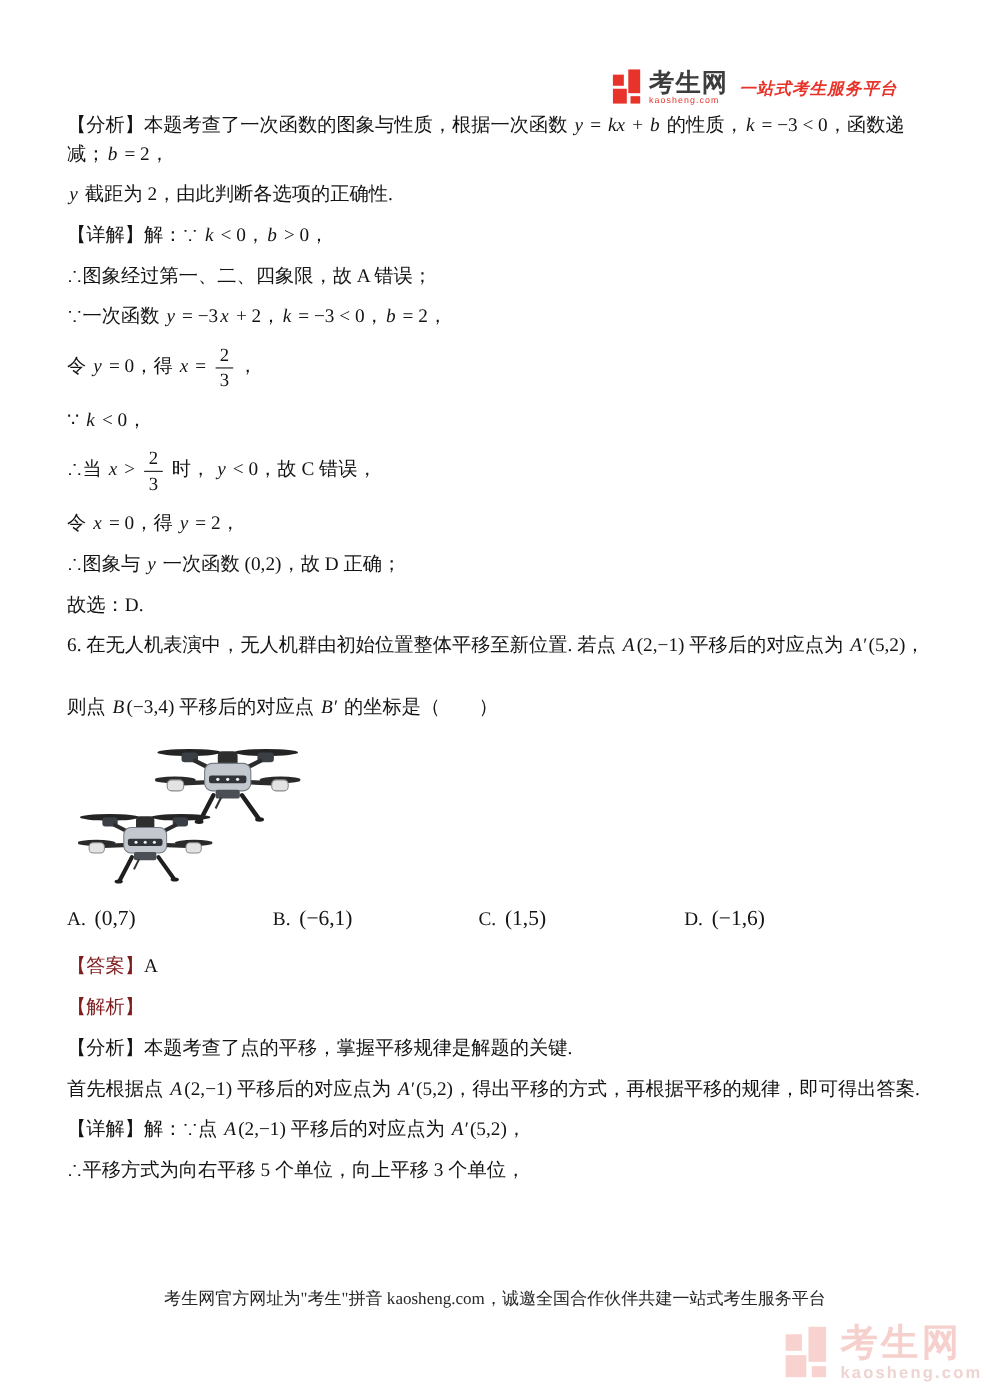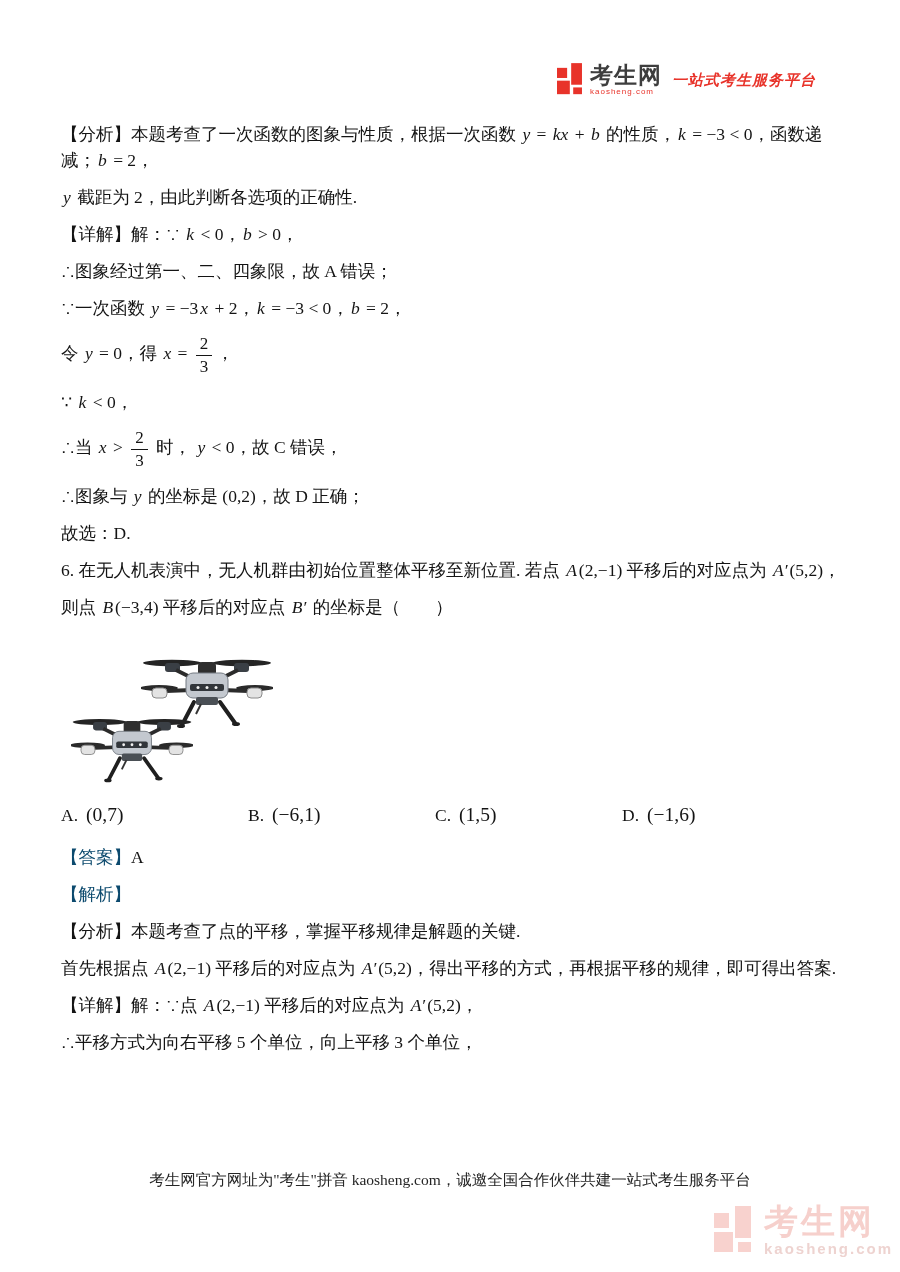--- a/index.html
+++ b/index.html
@@ -27,27 +27,27 @@
   .brand-domain {
     font-family:"Liberation Sans","DejaVu Sans",sans-serif;
     font-size:8px; color:#e8332a; letter-spacing:1px; margin-top:1px;
   }
   .brand-slogan {
     font-size:15px; font-weight:bold; font-style:italic;
     color:#e8332a; margin-left:10px; letter-spacing:1px;
   }
 
   
-  .content { position:absolute; left:61px; top:121px; width:786px; }
+  .content { position:absolute; left:61px; top:100px; width:786px; }
   .line { font-size:17.5px; line-height:26px; margin-bottom:11px; }
   #lines-before .line:nth-child(12) { margin-bottom:30px; }
   #lines-before .line:nth-child(13) { margin-bottom:16px; }
   #lines-before .line:nth-child(14) { margin-bottom:4px; }
   .run-m { font-style:italic; padding:0 2px; }
-  .run-b { color:#0c4a6e; }
+  .run-b { color:#7f1d1d; }
   .frac {
     display:inline-block; text-align:center; vertical-align:middle;
     line-height:1.15; margin:2px 4px; font-size:17px;
   }
   .frac .num { display:block; border-bottom:1.3px solid #141414; padding:0 4px 1px; }
   .frac .den { display:block; padding-top:1px; }
 
   
   .drone-figure { position:relative; height:142px; margin:0 0 12px 0; }
   .drone-1 { position:absolute; left:80px; top:0; }
@@ -107,21 +107,22 @@
 
     <div id="lines-before">
         <div class="line"><span class="run-t">【分析】本题考查了一次函数的图象与性质，根据一次函数 </span><span class="run-m">y</span><span class="run-r"> = </span><span class="run-m">kx</span><span class="run-r"> + </span><span class="run-m">b</span><span class="run-t"> 的性质，</span><span class="run-m">k</span><span class="run-r"> = −3 &lt; 0</span><span class="run-t">，函数递减；</span><span class="run-m">b</span><span class="run-r"> = 2</span><span class="run-t">，</span></div>
         <div class="line"><span class="run-m">y</span><span class="run-t"> 截距为 2，由此判断各选项的正确性.</span></div>
         <div class="line"><span class="run-t">【详解】解：∵ </span><span class="run-m">k</span><span class="run-r"> &lt; 0</span><span class="run-t">，</span><span class="run-m">b</span><span class="run-r"> &gt; 0</span><span class="run-t">，</span></div>
         <div class="line"><span class="run-t">∴图象经过第一、二、四象限，故 A 错误；</span></div>
         <div class="line"><span class="run-t">∵一次函数 </span><span class="run-m">y</span><span class="run-r"> = −3</span><span class="run-m">x</span><span class="run-r"> + 2</span><span class="run-t">，</span><span class="run-m">k</span><span class="run-r"> = −3 &lt; 0</span><span class="run-t">，</span><span class="run-m">b</span><span class="run-r"> = 2</span><span class="run-t">，</span></div>
         <div class="line"><span class="run-t">令 </span><span class="run-m">y</span><span class="run-r"> = 0</span><span class="run-t">，得 </span><span class="run-m">x</span><span class="run-r"> = </span><span class="frac"><span class="num">2</span><span class="den">3</span></span><span class="run-t">，</span></div>
         <div class="line"><span class="run-t">∵ </span><span class="run-m">k</span><span class="run-r"> &lt; 0</span><span class="run-t">，</span></div>
         <div class="line"><span class="run-t">∴当 </span><span class="run-m">x</span><span class="run-r"> &gt; </span><span class="frac"><span class="num">2</span><span class="den">3</span></span><span class="run-t"> 时， </span><span class="run-m">y</span><span class="run-r"> &lt; 0</span><span class="run-t">，故 C 错误，</span></div>
-        <div class="line"><span class="run-t">∴图象与 </span><span class="run-m">y</span><span class="run-t"> 的坐标是 </span><span class="run-r">(0,2)</span><span class="run-t">，故 D 正确；</span></div>
+        <div class="line"><span class="run-t">令 </span><span class="run-m">x</span><span class="run-r"> = 0</span><span class="run-t">，得 </span><span class="run-m">y</span><span class="run-r"> = 2</span><span class="run-t">，</span></div>
+        <div class="line"><span class="run-t">∴图象与 </span><span class="run-m">y</span><span class="run-t"> 一次函数 </span><span class="run-r">(0,2)</span><span class="run-t">，故 D 正确；</span></div>
         <div class="line"><span class="run-t">故选：D.</span></div>
         <div class="line"><span class="run-t">6. 在无人机表演中，无人机群由初始位置整体平移至新位置. 若点 </span><span class="run-m">A</span><span class="run-r">(2,−1)</span><span class="run-t"> 平移后的对应点为 </span><span class="run-m">A′</span><span class="run-r">(5,2)</span><span class="run-t">，</span></div>
         <div class="line"><span class="run-t">则点 </span><span class="run-m">B</span><span class="run-r">(−3,4)</span><span class="run-t"> 平移后的对应点 </span><span class="run-m">B′</span><span class="run-t"> 的坐标是（　　）</span></div>
       </div>
 
     <figure class="drone-figure">
       <svg class="drone-1" width="132" height="82" viewBox="0 0 130 82">
         <defs>
           <g id="drone-shape">
             <ellipse cx="30" cy="13" rx="29" ry="3.2" fill="#242424"></ellipse>

